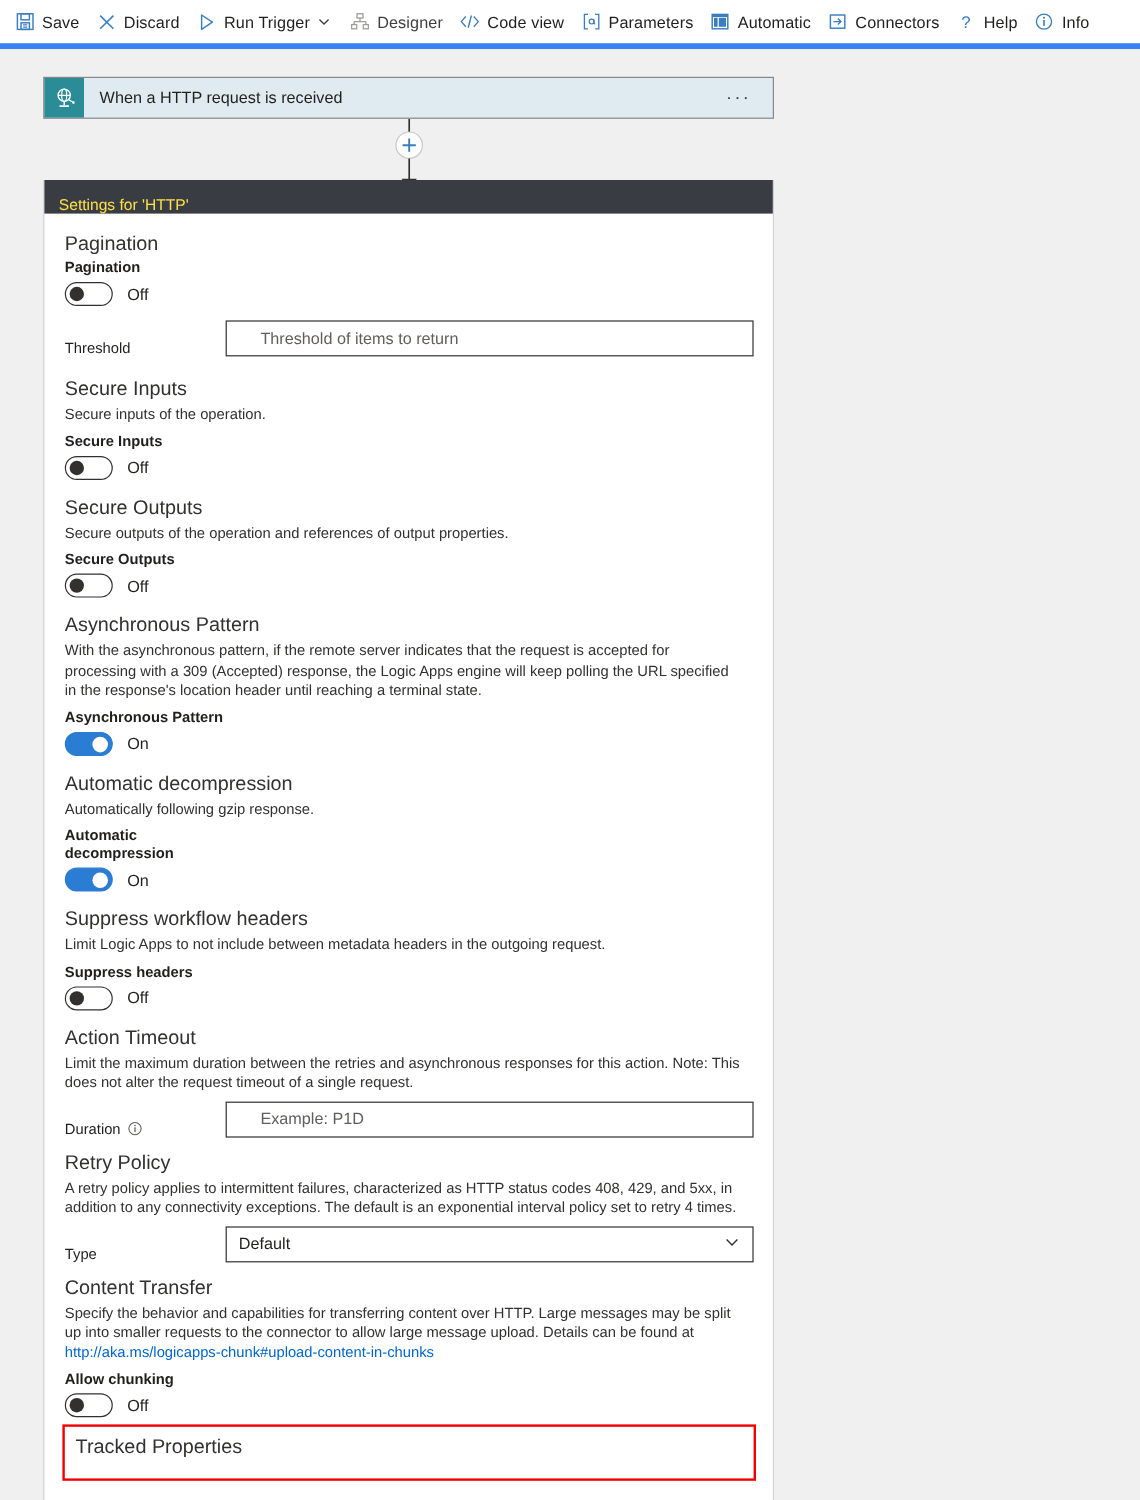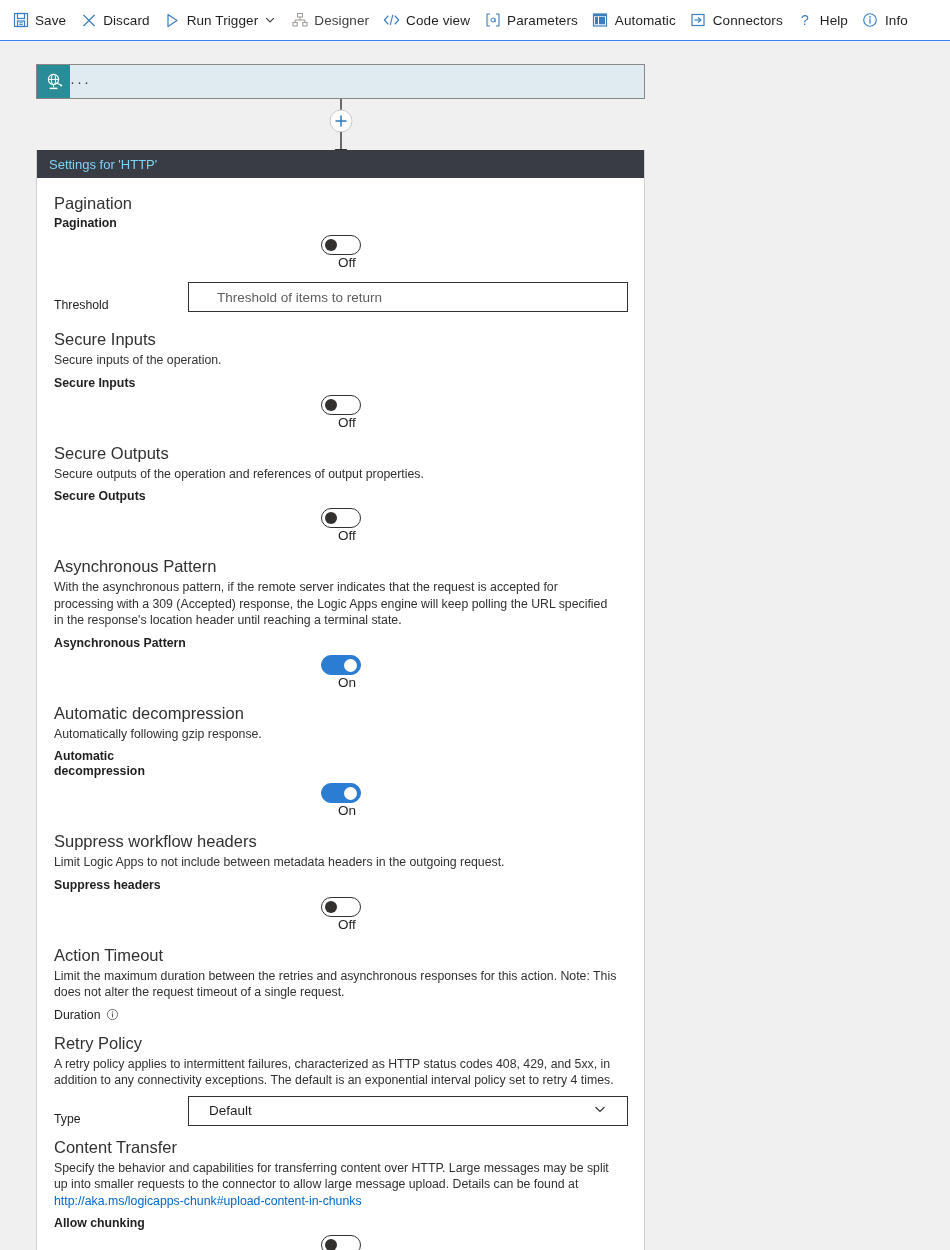--- a/index.html
+++ b/index.html
@@ -16,21 +16,21 @@
     position: relative;
   }
 
   
   .toolbar {
     position: absolute;
     left: 0; top: 0;
     width: 950px;
     height: 41px;
     background: #ffffff;
-    border-bottom: 1px solid #3b82f6;
+    border-bottom: 5px solid #3b82f6;
     display: flex;
     align-items: center;
     padding-left: 12px;
     box-sizing: border-box;
   }
   .tb-item {
     display: flex;
     align-items: center;
     height: 30px;
     margin-right: 14px;
@@ -118,23 +118,23 @@
     left: 36px; top: 109px;
     width: 609px;
     background: #ffffff;
     border: 1px solid #d0d0d0;
     border-top: none;
     box-sizing: border-box;
   }
   .panel-header {
     height: 28px;
     background: #393c42;
-    color: #7dd3fc;
-    display: flex;
-    align-items: center;
+    color: #fde047;
+    display: flex;
+    align-items: flex-end;
     padding-left: 12px;
     font-size: 13px;
     box-sizing: border-box;
   }
   .panel-body {
     padding: 14px 16px 16px 17px;
     box-sizing: border-box;
   }
 
   .sec-title {
@@ -161,21 +161,20 @@
     color: #201f1e;
     margin: 0 0 4px 0;
     line-height: 15px;
   }
 
   
   .toggle-row {
     display: flex;
     align-items: center;
     margin-bottom: 12px;
-    flex-direction: column;
   }
   .switch {
     width: 40px;
     height: 20px;
     border-radius: 10px;
     box-sizing: border-box;
     position: relative;
     flex: 0 0 auto;
     cursor: pointer;
   }
@@ -239,21 +238,21 @@
   }
   .dropdown {
     flex: 1 1 auto;
     height: 30px;
     border: 1px solid #323130;
     background: #ffffff;
     box-sizing: border-box;
     display: flex;
     align-items: center;
     justify-content: space-between;
-    padding: 0 20px;
+    padding: 0 10px;
     font-size: 13.5px;
     color: #201f1e;
     cursor: pointer;
   }
 
   .spacer-6 { height: 6px; }
 
   
   .tracked-wrap {
     border: 2px solid #ee0000;
@@ -401,20 +400,21 @@
       <svg width="20" height="20" viewBox="0 0 20 20">
         <circle cx="9.5" cy="7.4" r="5.1" fill="none" stroke="#ffffff" stroke-width="1.15"></circle>
         <ellipse cx="9.5" cy="7.4" rx="2.1" ry="5.1" fill="none" stroke="#ffffff" stroke-width="1.0"></ellipse>
         <line x1="4.4" y1="7.4" x2="14.6" y2="7.4" stroke="#ffffff" stroke-width="1.0"></line>
         <line x1="9.5" y1="12.5" x2="9.5" y2="15.4" stroke="#ffffff" stroke-width="1.2"></line>
         <line x1="5.6" y1="16.4" x2="13.4" y2="16.4" stroke="#ffffff" stroke-width="1.5"></line>
         <line x1="13.3" y1="11.2" x2="17" y2="13.2" stroke="#ffffff" stroke-width="1.1"></line>
         <circle cx="17.2" cy="13.5" r="1.1" fill="#ffffff"></circle>
       </svg>
     </div>
+    <div class="trigger-title">When a HTTP request is received</div>
     <div class="trigger-ellipsis">···</div>
   </div>
 
   <div class="connector">
     <svg width="32" height="65" viewBox="0 0 32 65">
       <line x1="16" y1="0" x2="16" y2="11" stroke="#323130" stroke-width="1.4"></line>
       <circle cx="16" cy="22" r="11" fill="#ffffff" stroke="#c8c8c8" stroke-width="1"></circle>
       <line x1="10.5" y1="22" x2="21.5" y2="22" stroke="#3a7ebf" stroke-width="1.6"></line>
       <line x1="16" y1="16.5" x2="16" y2="27.5" stroke="#3a7ebf" stroke-width="1.6"></line>
       <line x1="16" y1="33" x2="16" y2="54" stroke="#323130" stroke-width="1.4"></line>
@@ -513,20 +513,21 @@
           <span class="in-label">
             <span>Duration</span>
             <span class="info-icon">
               <svg width="13" height="13" viewBox="0 0 16 16">
                   <circle cx="8" cy="8" r="6.3" fill="none" stroke="#605e5c" stroke-width="1.1"></circle>
                   <circle cx="8" cy="4.8" r="0.85" fill="#605e5c"></circle>
                   <rect x="7.35" y="6.6" width="1.3" height="5" fill="#605e5c"></rect>
                 </svg>
             </span>
           </span>
+          <div class="txtbox">Example: P1D</div>
         </div>
       </div>
 
       <div>
         <div class="sec-title">Retry Policy</div>
         <div class="sec-desc">A retry policy applies to intermittent failures, characterized as HTTP status codes 408, 429, and 5xx, in addition to any connectivity exceptions. The default is an exponential interval policy set to retry 4 times.</div>
         <div class="input-row">
           <span class="in-label">Type</span>
           <div class="dropdown">
             <span>Default</span>

